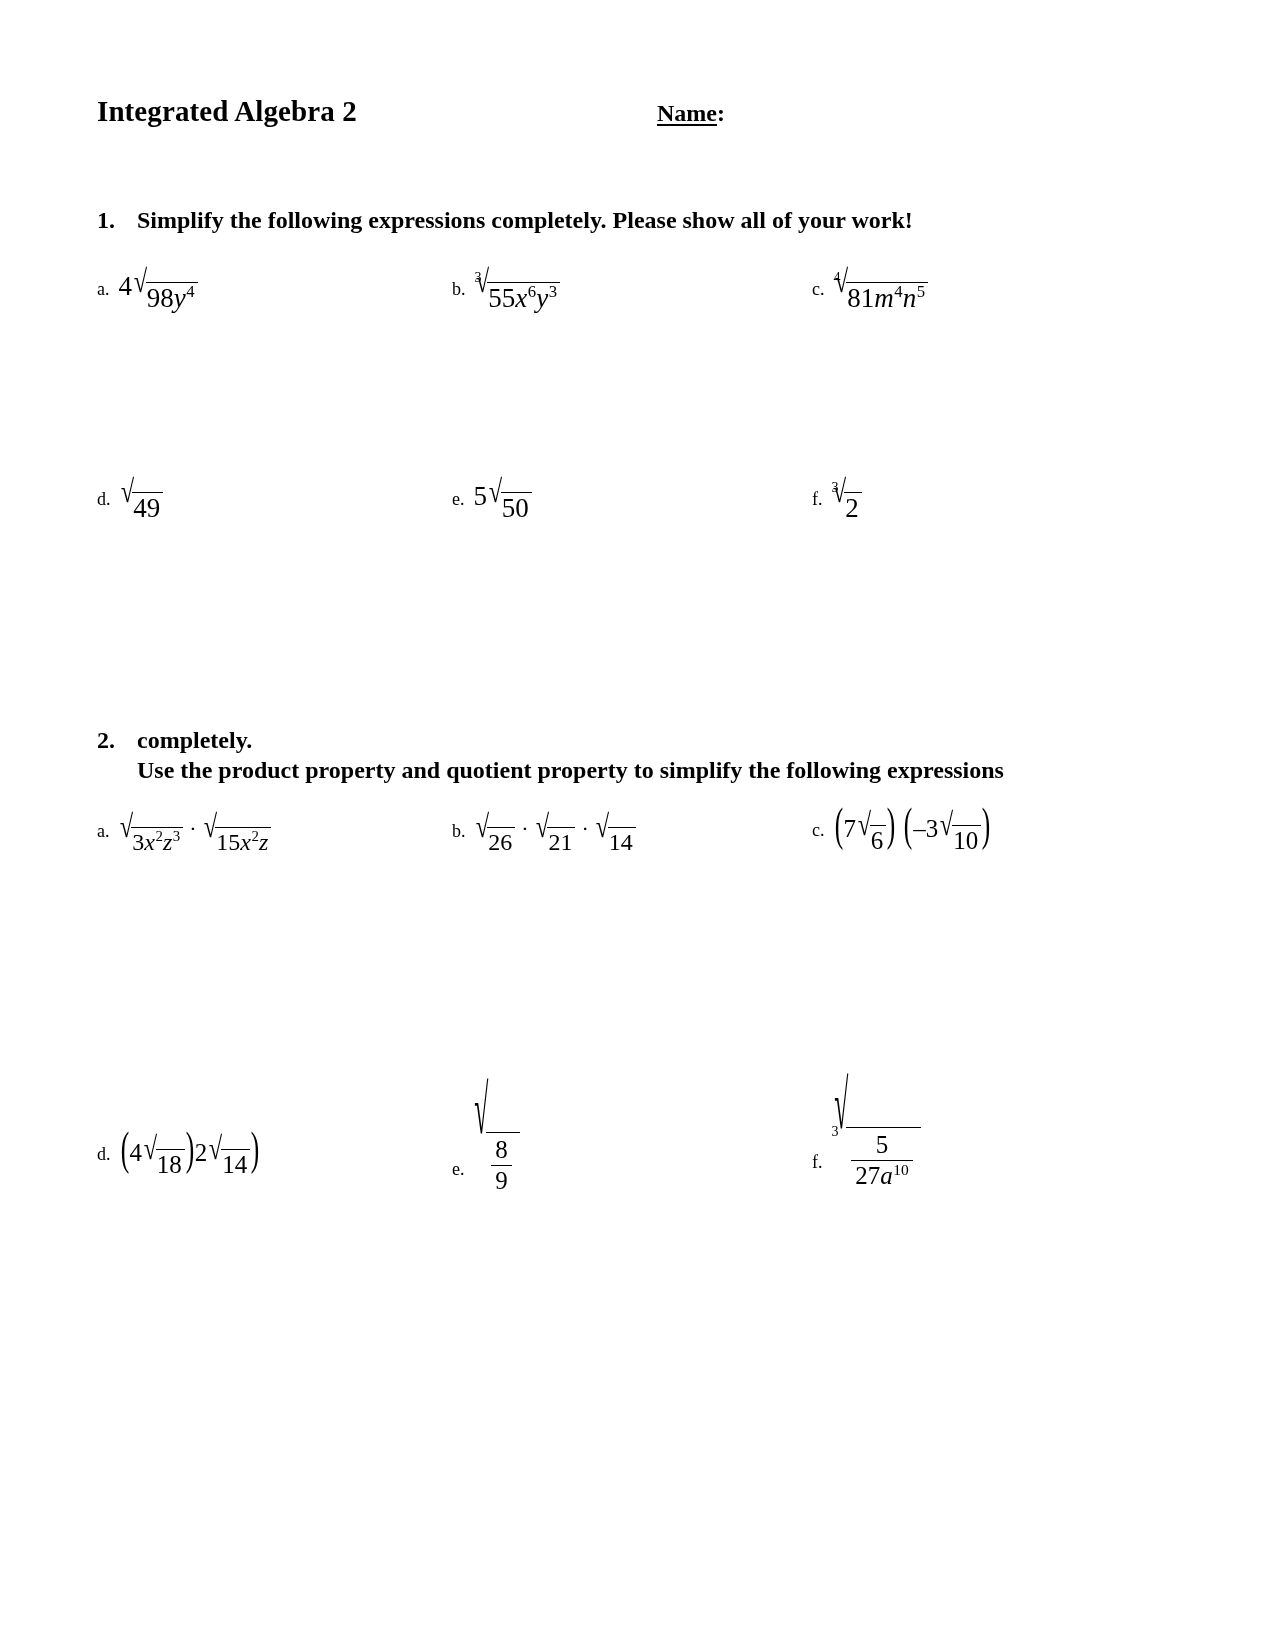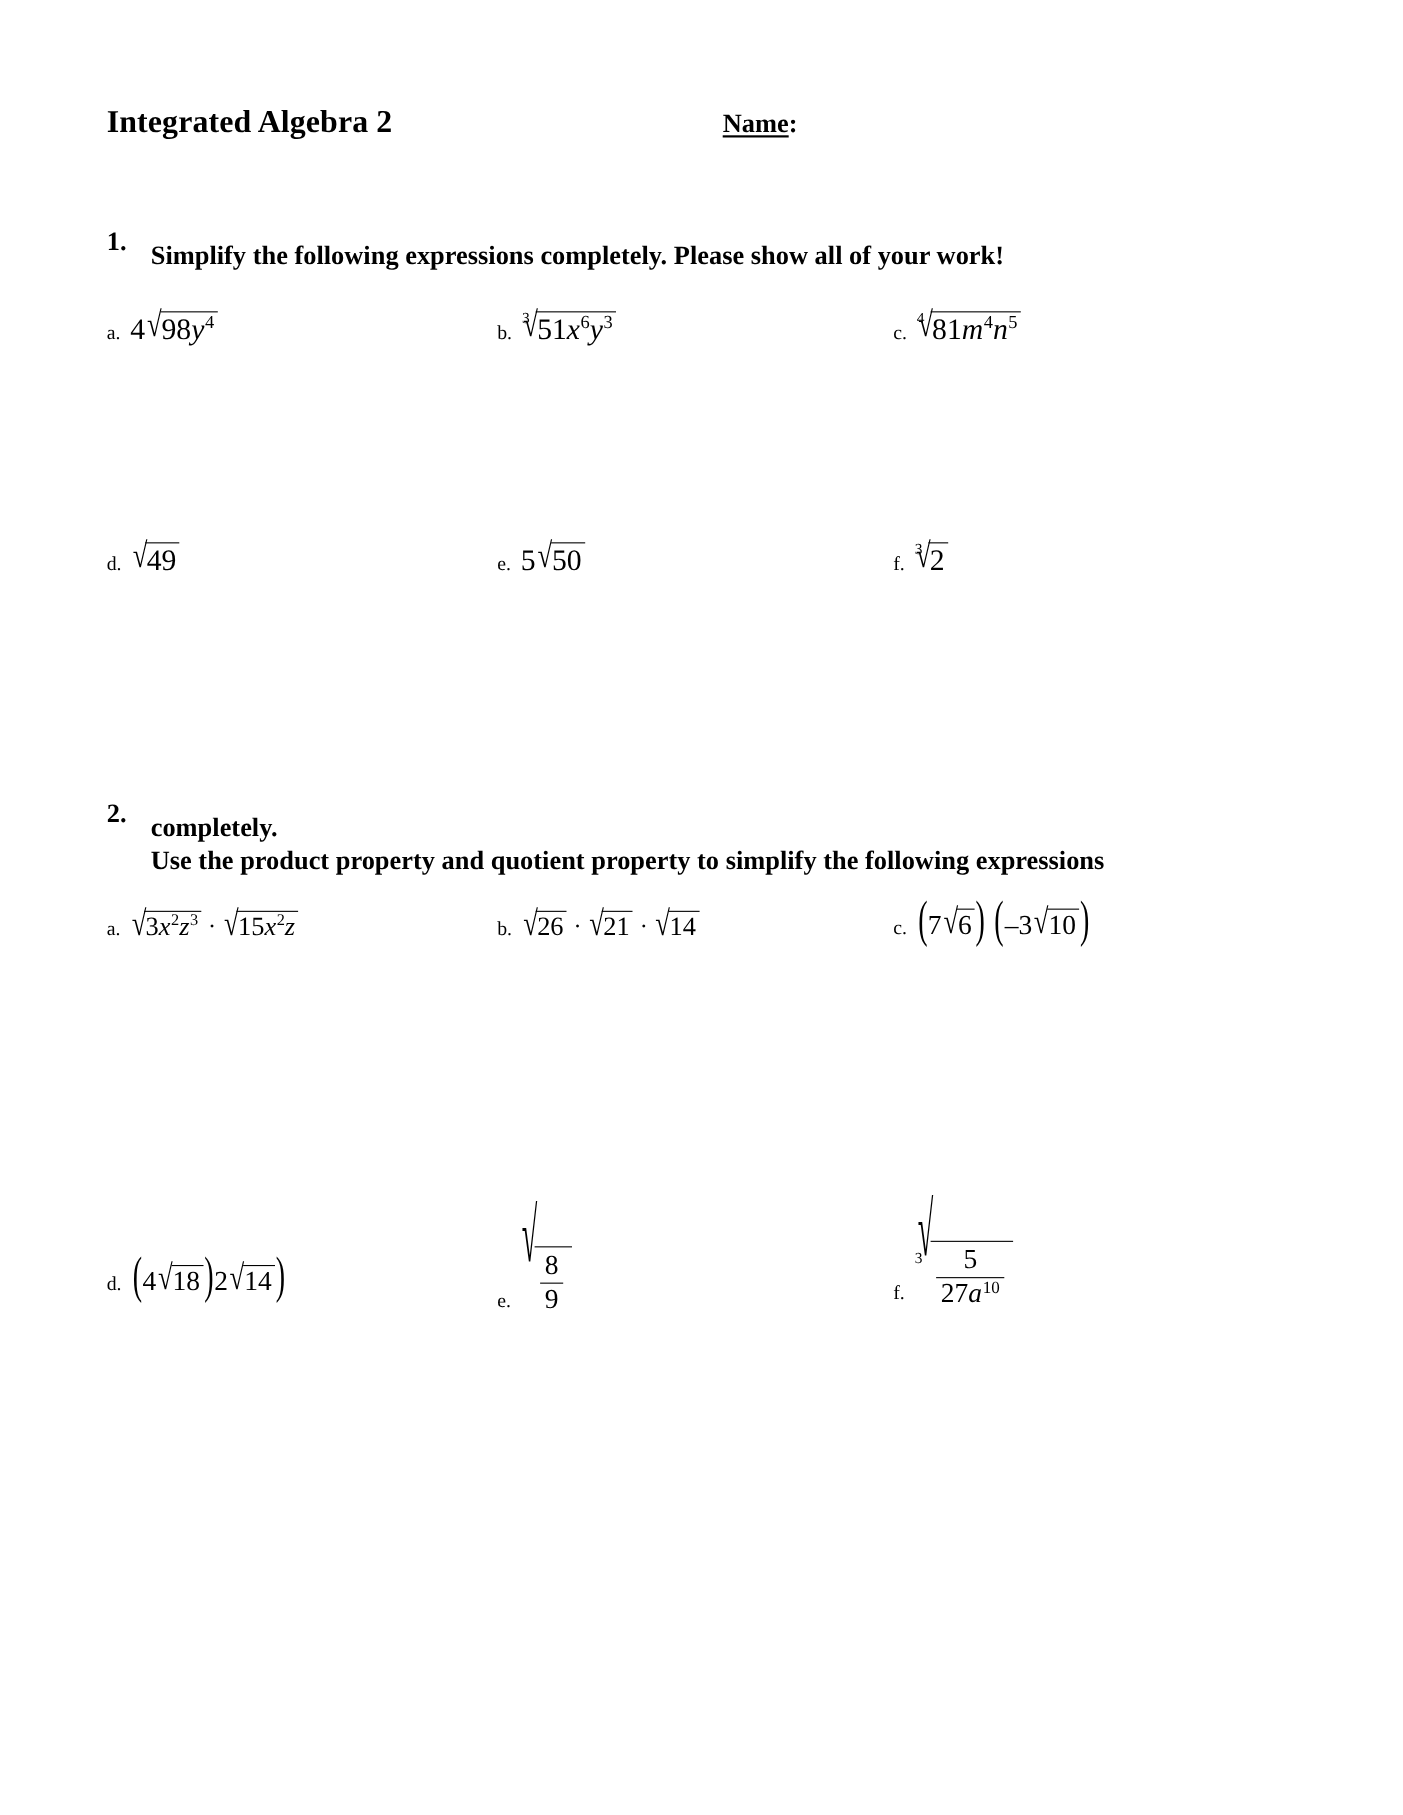--- a/index.html
+++ b/index.html
@@ -66,21 +66,20 @@
     font-size: 24px;
     font-weight: bold;
     line-height: 30px;
   }
   .prompt-num {
     width: 40px;
     flex: 0 0 40px;
   }
   .prompt-text {
     flex: 1 1 auto;
-    margin-top: 13px;
   }
 
   .row {
     position: relative;
     width: 1085px;
   }
   .cell {
     position: absolute;
     display: flex;
     align-items: flex-end;
@@ -141,21 +140,21 @@
     position: relative;
     top: 1px;
     transform: scaleY(1.18) scaleX(0.9);
     transform-origin: bottom center;
   }
   .radicand {
     border-top: 1.6px solid #000;
     padding: 2px 3px 0 1px;
     margin-left: -2px;
     position: relative;
-    top: 0;
+    top: 12px;
   }
   
   .radical.tall .surd {
     font-size: 27px;
     transform: scaleY(2.55) scaleX(0.95);
     transform-origin: bottom center;
     top: -1px;
   }
   .radical.tall .radicand {
     padding: 3px 8px 0 5px;
@@ -238,21 +237,21 @@
             </span>
         </span>
       </div>
 
       <div class="cell cell-b" style="top:0;">
         <span class="lbl">b.</span>
         <span class="math">
           <span class="radical">
               <span class="radindex">3</span>
               <span class="surd">√</span>
-              <span class="radicand"><span class="mn">51</span><span class="mi">x</span><sup class="exn">6</sup><span class="mi">y</span><sup class="exn">3</sup></span>
+              <span class="radicand"><span class="mn">55</span><span class="mi">x</span><sup class="exn">6</sup><span class="mi">y</span><sup class="exn">3</sup></span>
             </span>
         </span>
       </div>
 
       <div class="cell cell-c" style="top:0;">
         <span class="lbl">c.</span>
         <span class="math">
           <span class="radical">
               <span class="radindex">4</span>
               <span class="surd">√</span>

